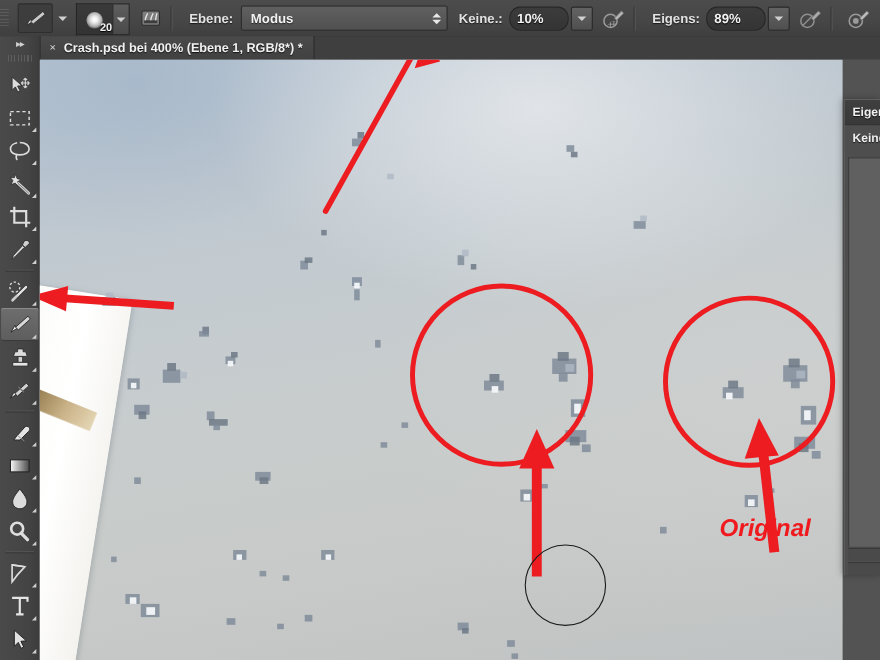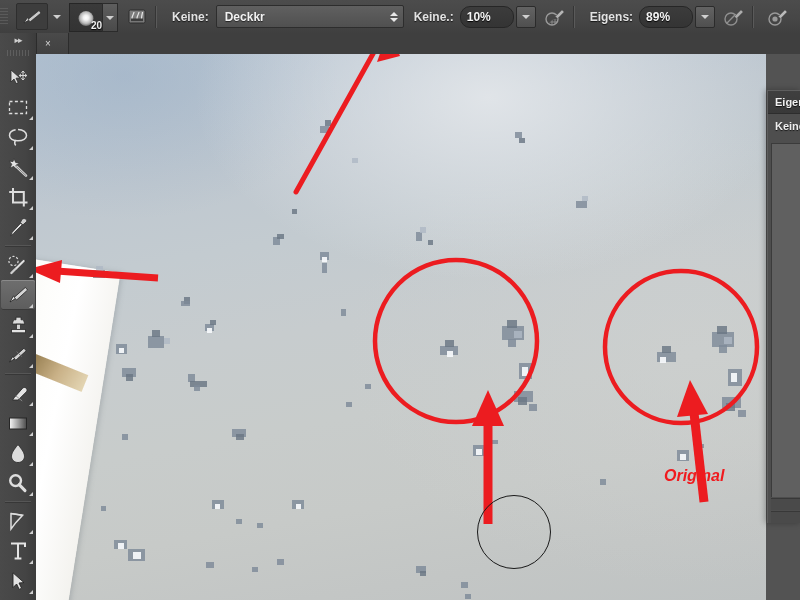--- a/index.html
+++ b/index.html
@@ -259,23 +259,23 @@
     <div class="ob-icon-btn">
       <svg width="20" height="19" viewBox="0 0 20 19">
         <rect x="2" y="3" width="16" height="13" rx="1.5" fill="#7d7d7d" stroke="#2d2d2d" stroke-width="1"></rect>
         <path d="M5 12 C5 8,7 7,7 5 M10 12 C10 8,12 7,12 5 M14.5 12 C14.5 8,15.5 7,15.5 5" stroke="#e6e6e6" stroke-width="1.2" fill="none"></path>
         <rect x="4" y="11.5" width="12" height="2.6" fill="#3d3d3d"></rect>
       </svg>
     </div>
 
     <div class="ob-sep"></div>
 
-    <div class="ob-label">Keine:</div>
+    <div class="ob-label">Ebene:</div>
     <div class="ob-select" style="width:176px;">
-      <span>Deckkr</span>
+      <span>Modus</span>
       <span class="spin">
         <i class="up"></i>
           <i class="dn"></i>
       </span>
     </div>
 
     <div class="ob-label">Keine.:</div>
     <div class="numfield">
       <span>10%</span>
     </div>
@@ -316,20 +316,21 @@
         <circle cx="8" cy="12" r="6" fill="none" stroke="#9a9a9a" stroke-width="1.4"></circle>
         <circle cx="8" cy="12" r="2.6" fill="#9a9a9a"></circle>
         <path d="M11.5 9.5 L18 3 L20 5 L13.6 11.4 Z" fill="#bbb" stroke="#6d6d6d" stroke-width=".8"></path>
       </svg>
     </div>
   </div>
 
   <div id="tab-bar">
     <div id="doc-tab">
       <span class="x">×</span>
+      <span class="t">Crash.psd bei 400% (Ebene 1, RGB/8*) *</span>
     </div>
   </div>
 
   <div id="toolbar">
     <div id="tb-collapse">▸▸</div>
     <div id="tb-grip"></div>
 
     <div class="tool">
       <svg width="20" height="19" viewBox="0 0 20 19">
         <path d="M3 2 L3 14 L6 11 L8.2 15.6 L10.2 14.6 L8 10.2 L12 10 Z" fill="#dcdcdc" stroke="#2b2b2b" stroke-width=".8"></path>
@@ -607,21 +608,21 @@
       </g>
 
       <g>
         <line x1="668" y1="448" x2="657" y2="350" stroke="#ec1c20" stroke-width="9" stroke-linecap="butt"></line>
         <path d="M654 326 L641 363 L672 360 Z" fill="#ec1c20"></path>
       </g>
     </svg>
 
     <div id="brush-cursor" style="left:441px;top:441px;"></div>
 
-    <div class="anno-text" style="left:618px;top:413px;font-size:16px;margin-left:10px;">Original</div>
+    <div class="anno-text" style="left:618px;top:413px;font-size:22px;">Original</div>
   </div>
 
   <div id="right-panel">
     <div id="rp-tabrow">
       <span>Eigens</span>
     </div>
     <div id="rp-sub">
       <span>Keine</span>
     </div>
     <div id="rp-body"></div>

